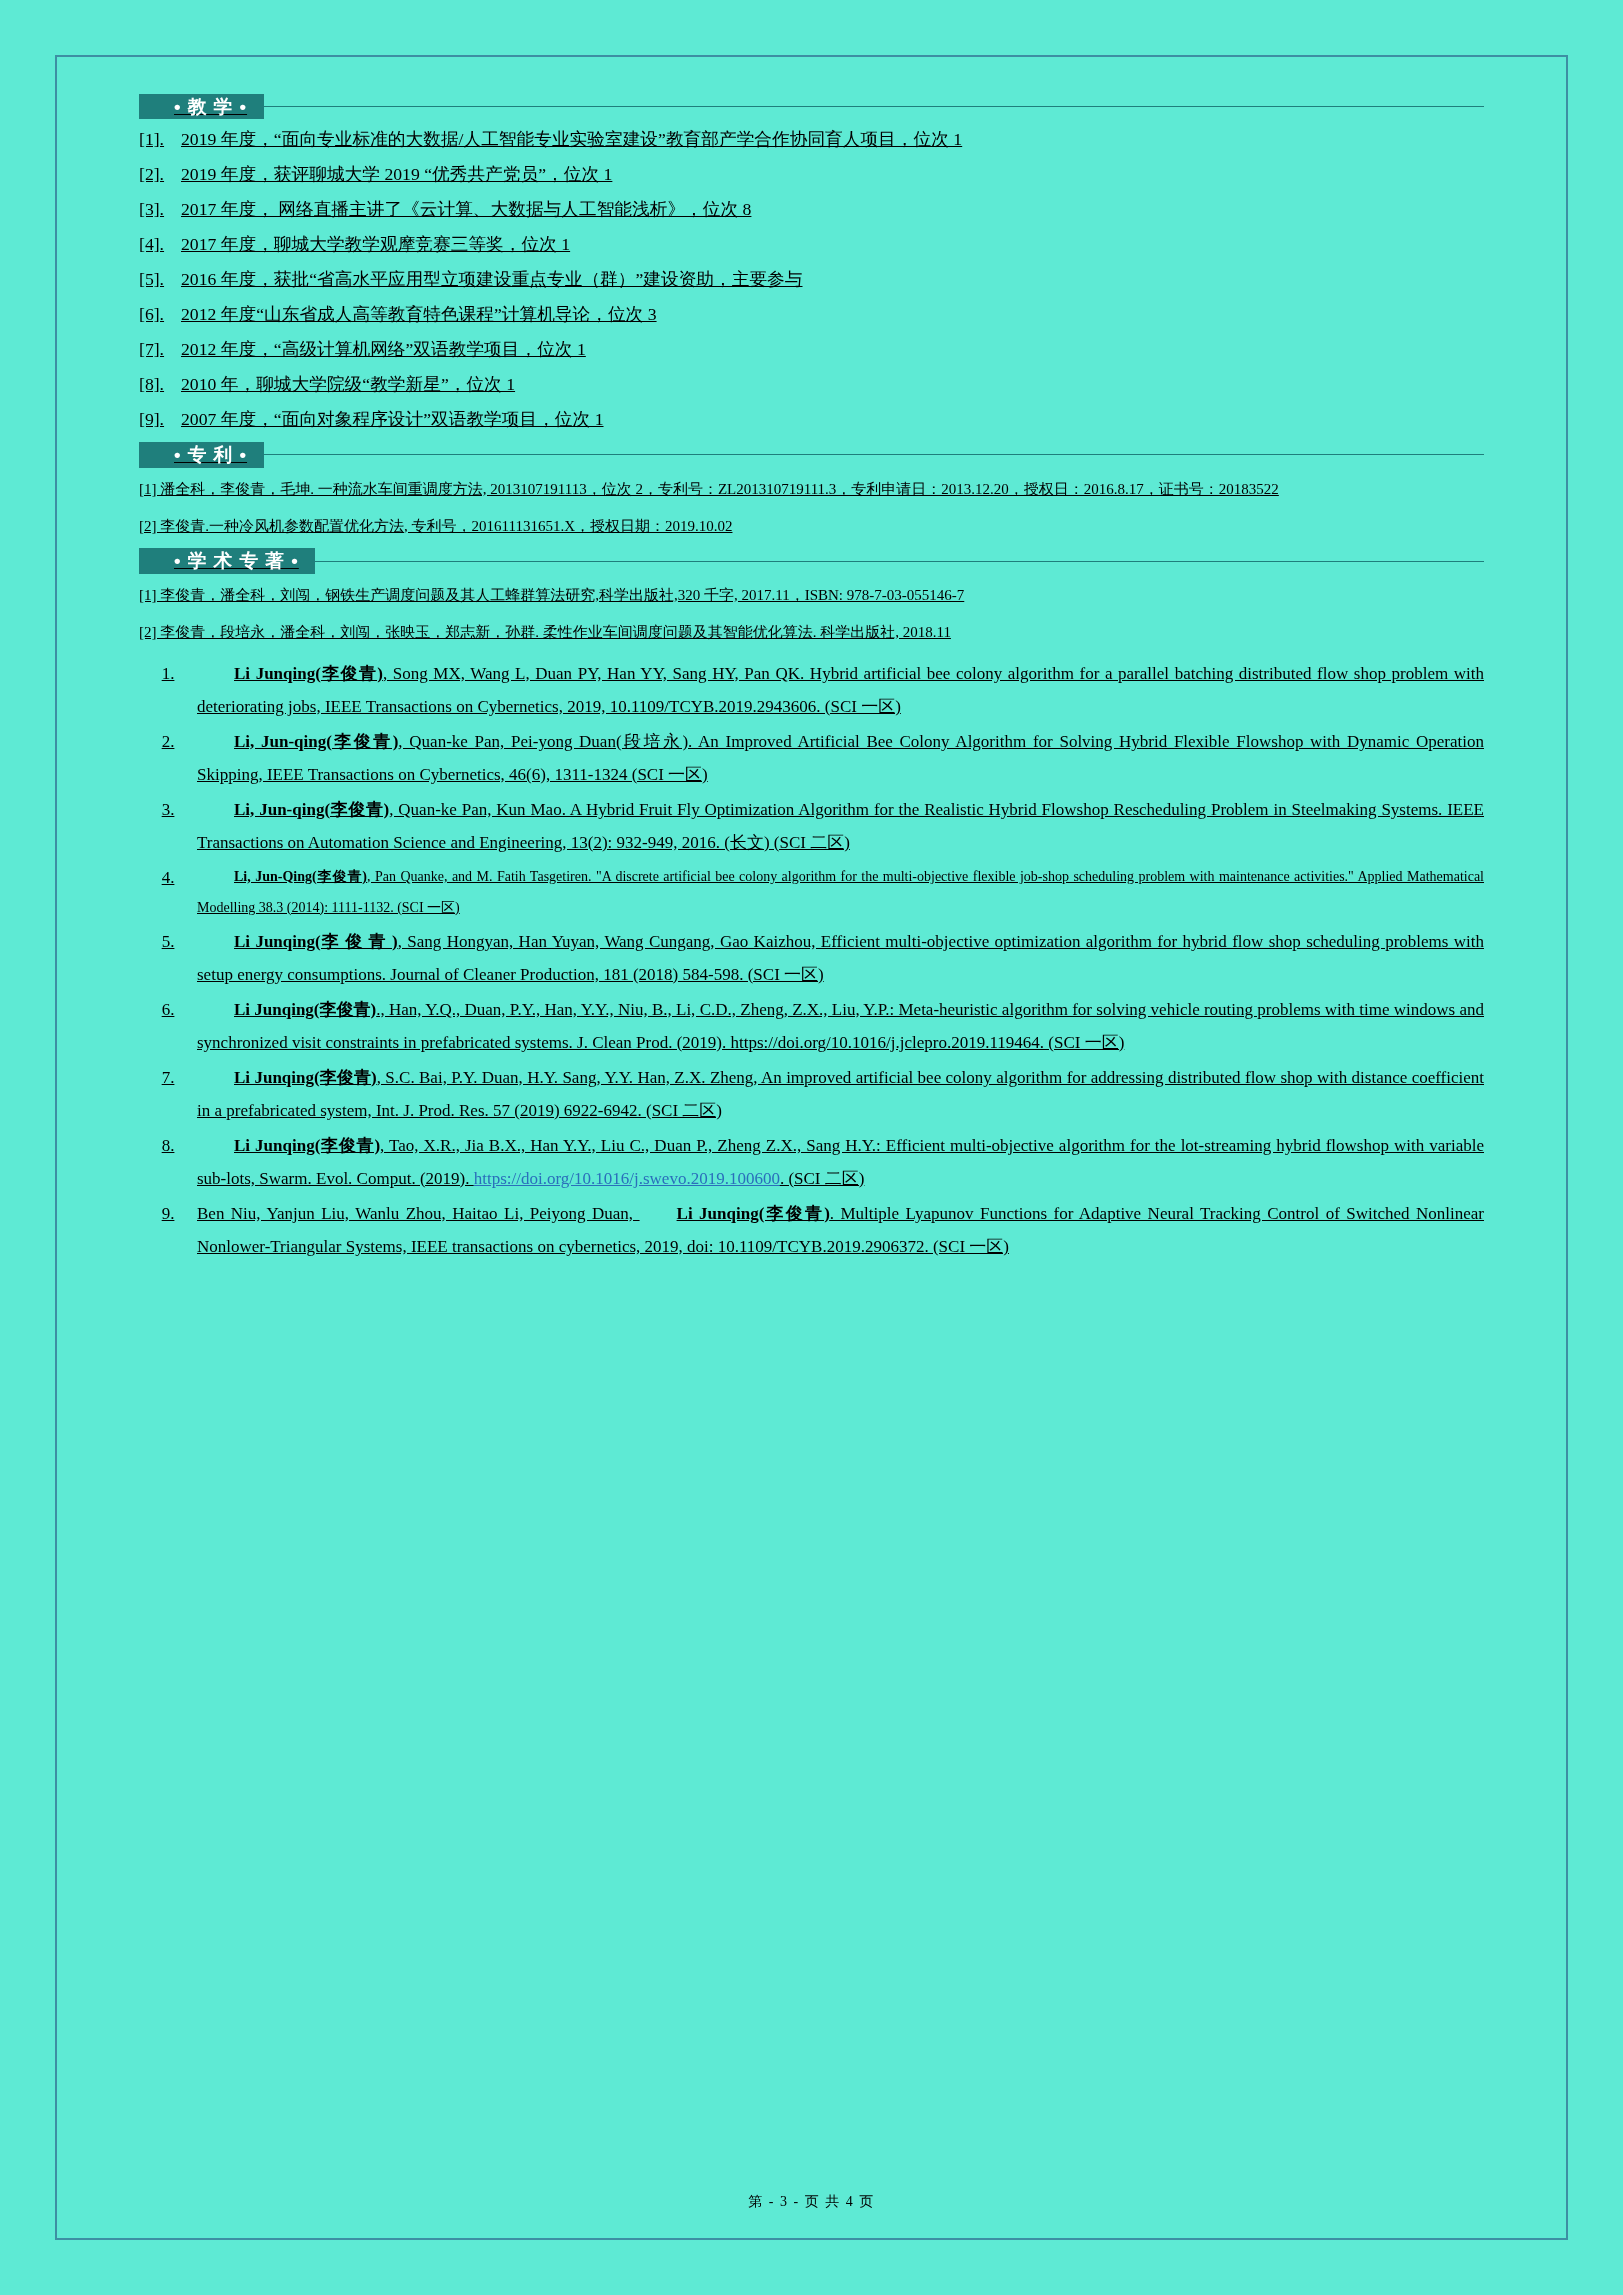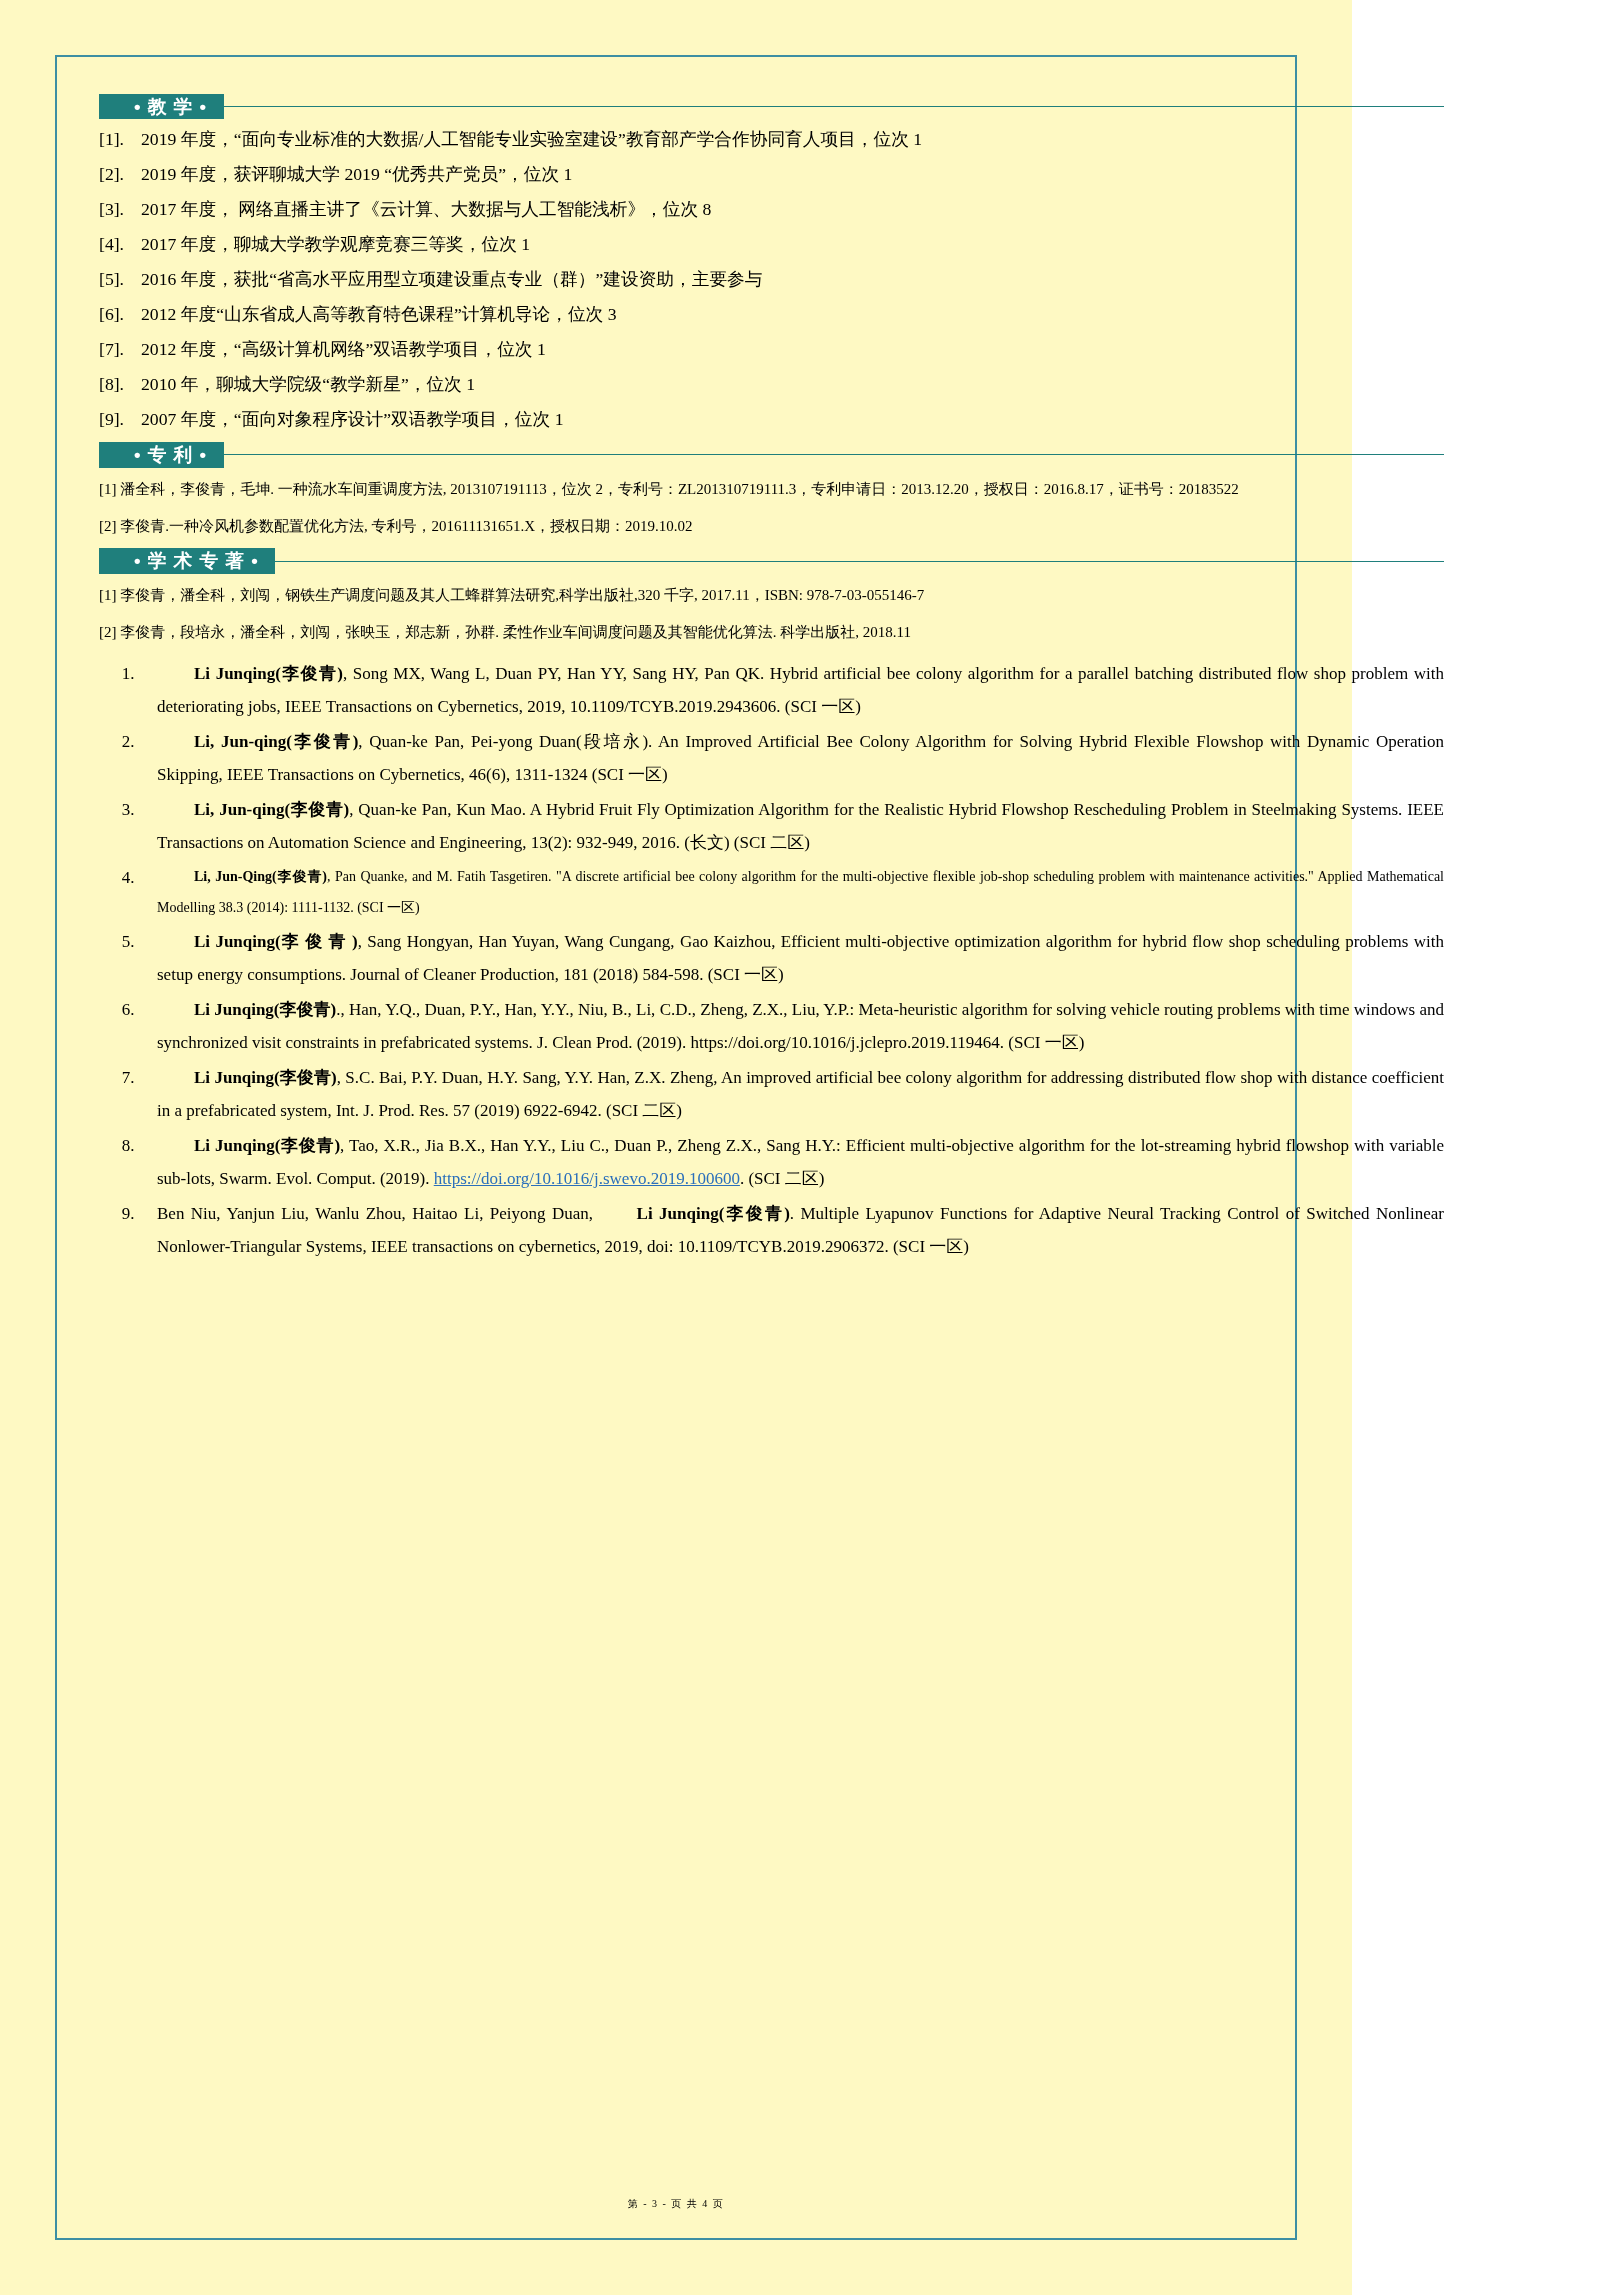--- a/index.html
+++ b/index.html
@@ -6,26 +6,27 @@
     margin: 0;
     padding: 0;
     background: #ffffff;
   }
   body {
     width: 1623px;
     font-family: "Liberation Serif", serif;
     color: #000000;
   }
   .page {
-    width: 1352px;
+    width: 1623px;
     height: 2295px;
     box-sizing: border-box;
     padding: 55px 55px;
-    background: #fef9c3;
+    background: #5eead4;
     position: relative;
+    text-decoration: underline;
   }
   .page-border {
     position: absolute;
     left: 55px;
     top: 55px;
     right: 55px;
     bottom: 55px;
     border: 2.5px solid #3d8fa3;
     box-sizing: border-box;
     pointer-events: none;
@@ -144,21 +145,21 @@
     color: #2a6fbb;
     text-decoration: underline;
   }
 
   .footer {
     position: absolute;
     left: 0;
     right: 0;
     bottom: 84px;
     text-align: center;
-    font-size: 10px;
+    font-size: 14px;
     letter-spacing: 1.5px;
     color: #000000;
     font-family: "Liberation Serif", serif;
   }
 </style>
 </head>
 <body>
 
 <div class="page">
   <div class="page-border"></div>

